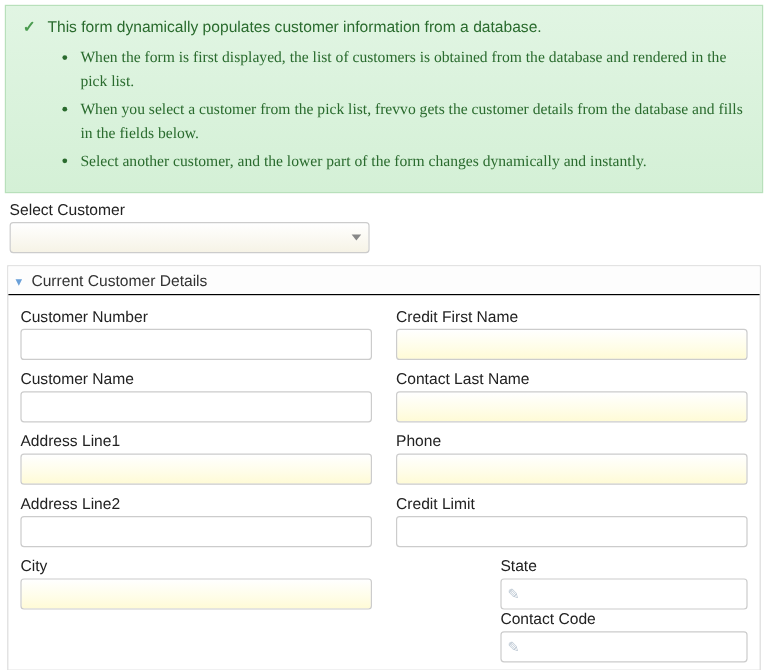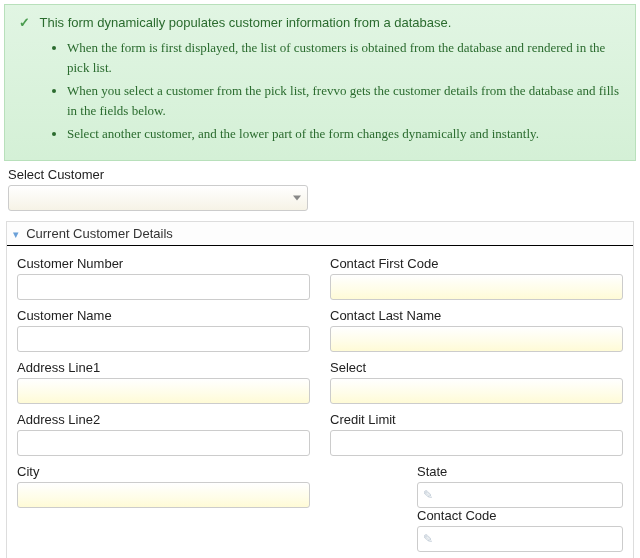--- a/index.html
+++ b/index.html
@@ -156,39 +156,39 @@
     <span>Current Customer Details</span>
   </div>
 
   <div class="grid">
 
     <div class="cell">
       <label class="field-label">Customer Number</label>
       <input class="text-input" type="text" value="" style="">
     </div>
     <div class="cell">
-      <label class="field-label">Contact First Code</label>
+      <label class="field-label">Credit First Name</label>
       <input class="text-input yellow" type="text" value="" style="">
     </div>
 
     <div class="cell">
       <label class="field-label">Customer Name</label>
       <input class="text-input" type="text" value="" style="">
     </div>
     <div class="cell">
       <label class="field-label">Contact Last Name</label>
       <input class="text-input yellow" type="text" value="" style="">
     </div>
 
     <div class="cell">
       <label class="field-label">Address Line1</label>
       <input class="text-input yellow" type="text" value="" style="">
     </div>
     <div class="cell">
-      <label class="field-label">Select</label>
+      <label class="field-label">Phone</label>
       <input class="text-input yellow" type="text" value="" style="">
     </div>
 
     <div class="cell">
       <label class="field-label">Address Line2</label>
       <input class="text-input" type="text" value="" style="">
     </div>
     <div class="cell">
       <label class="field-label">Credit Limit</label>
       <input class="text-input" type="text" value="" style="">

